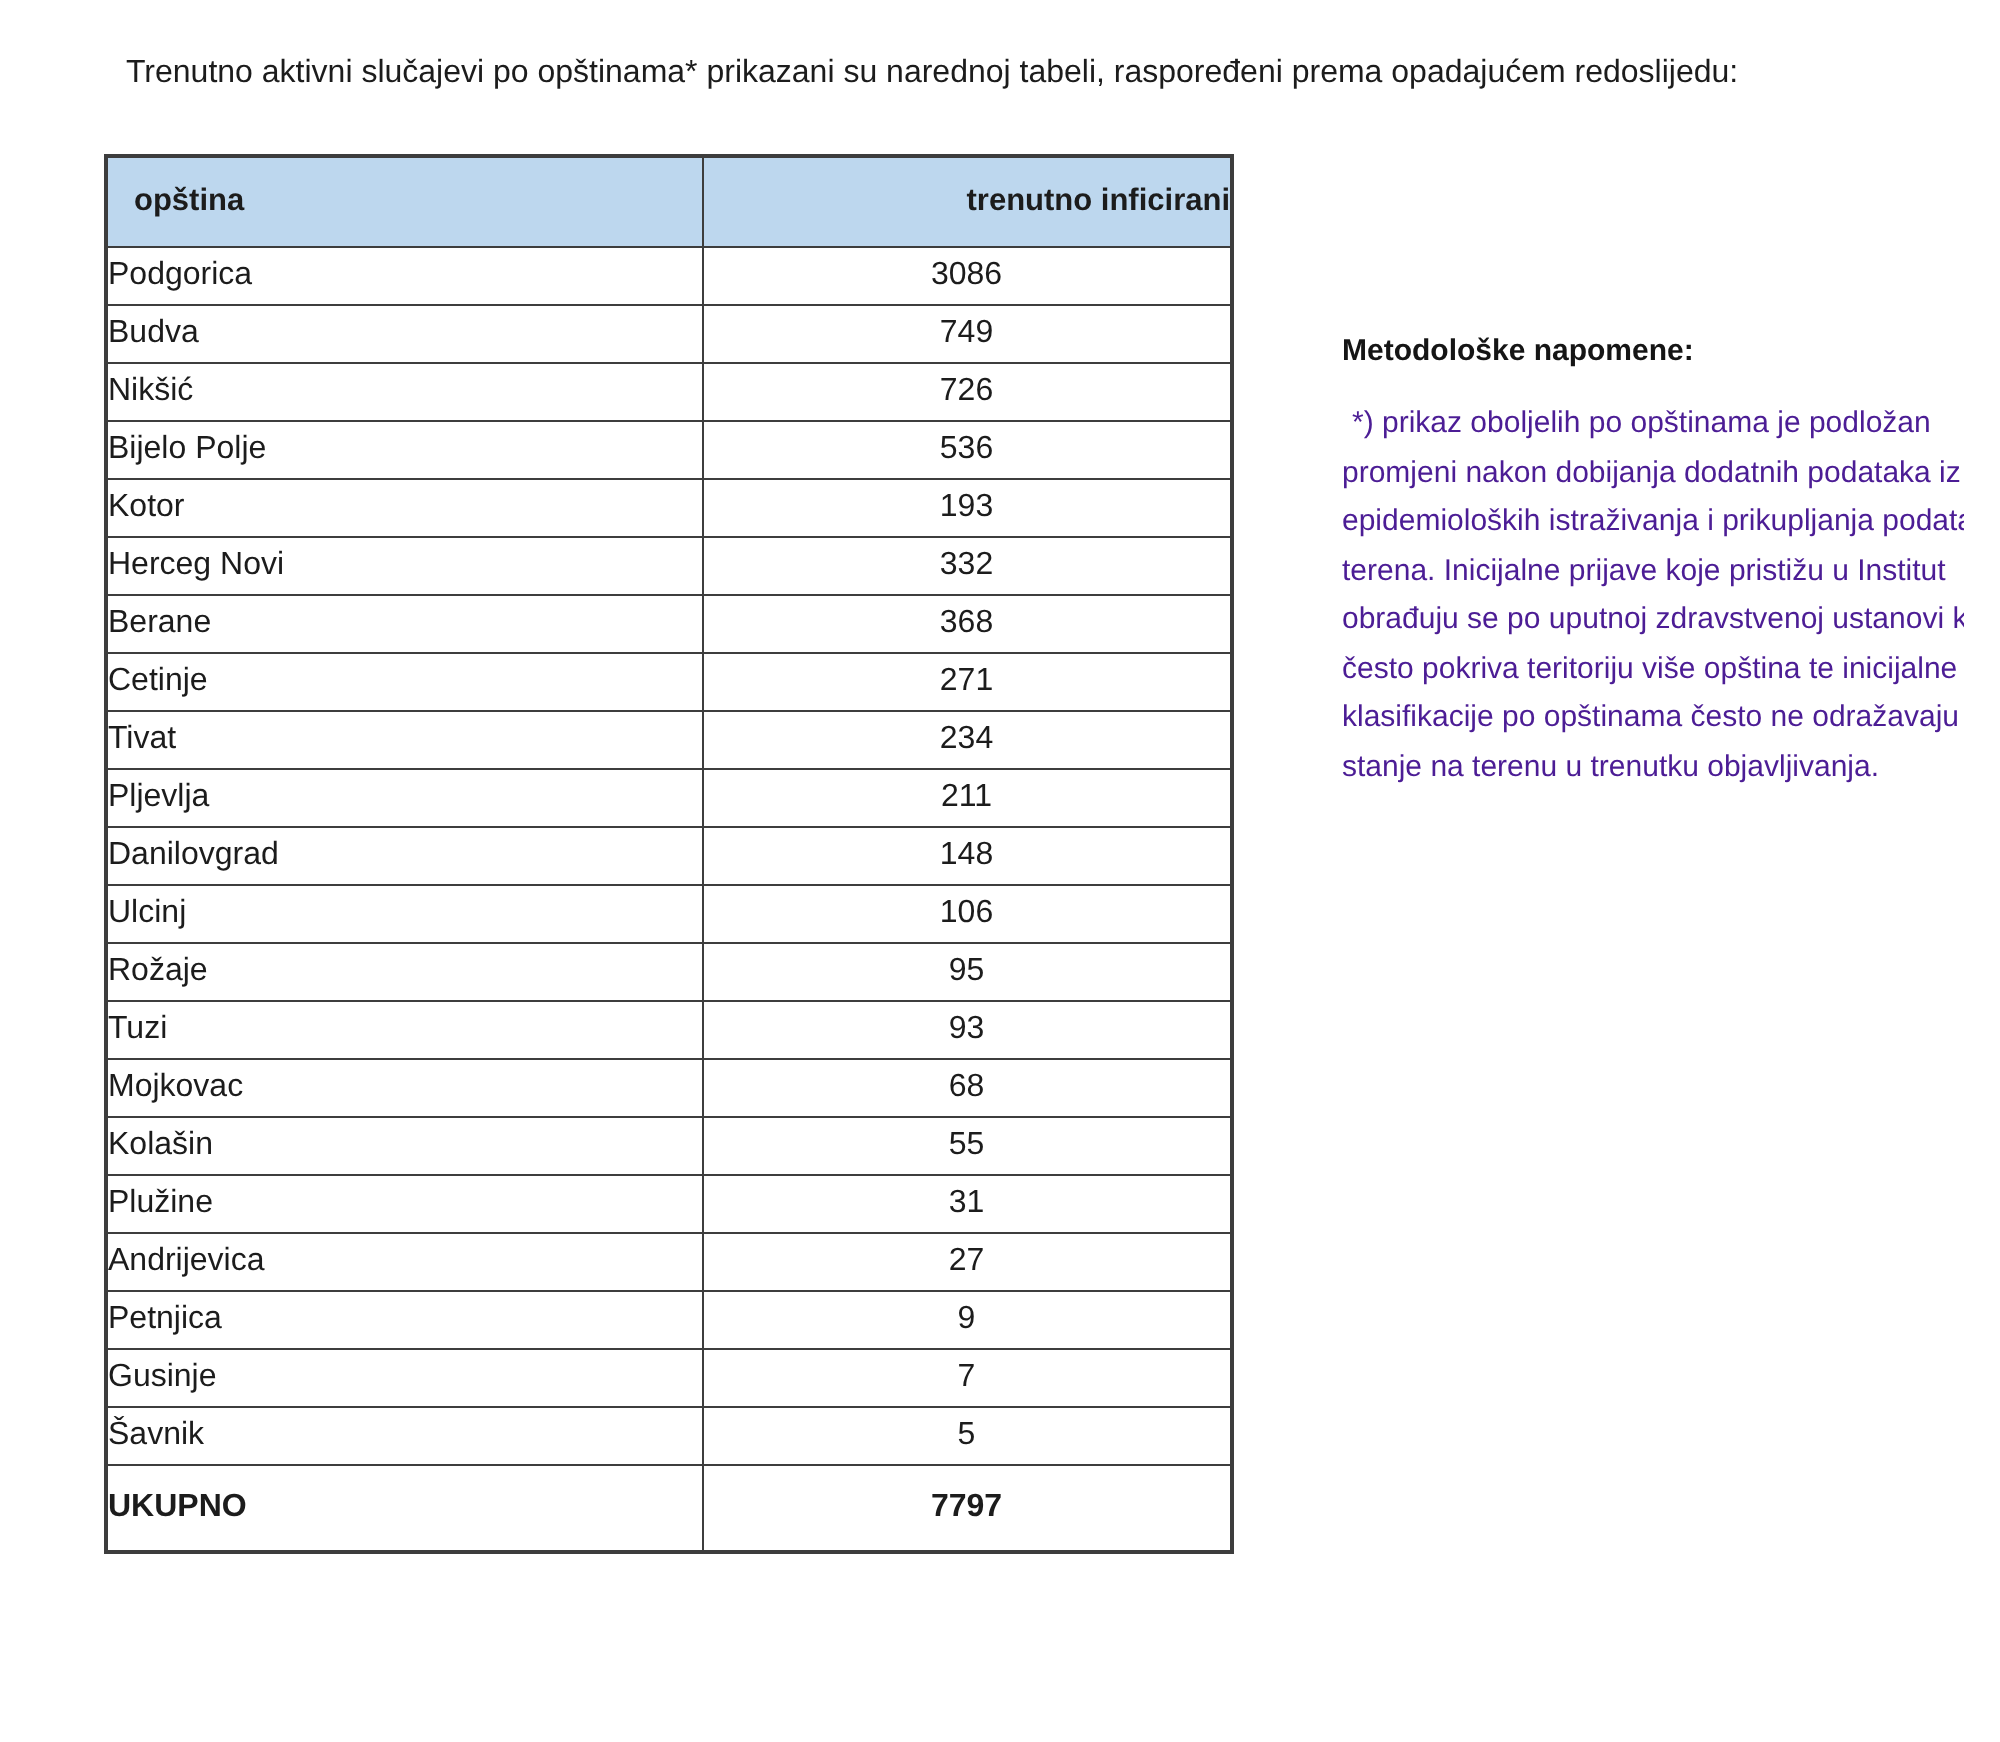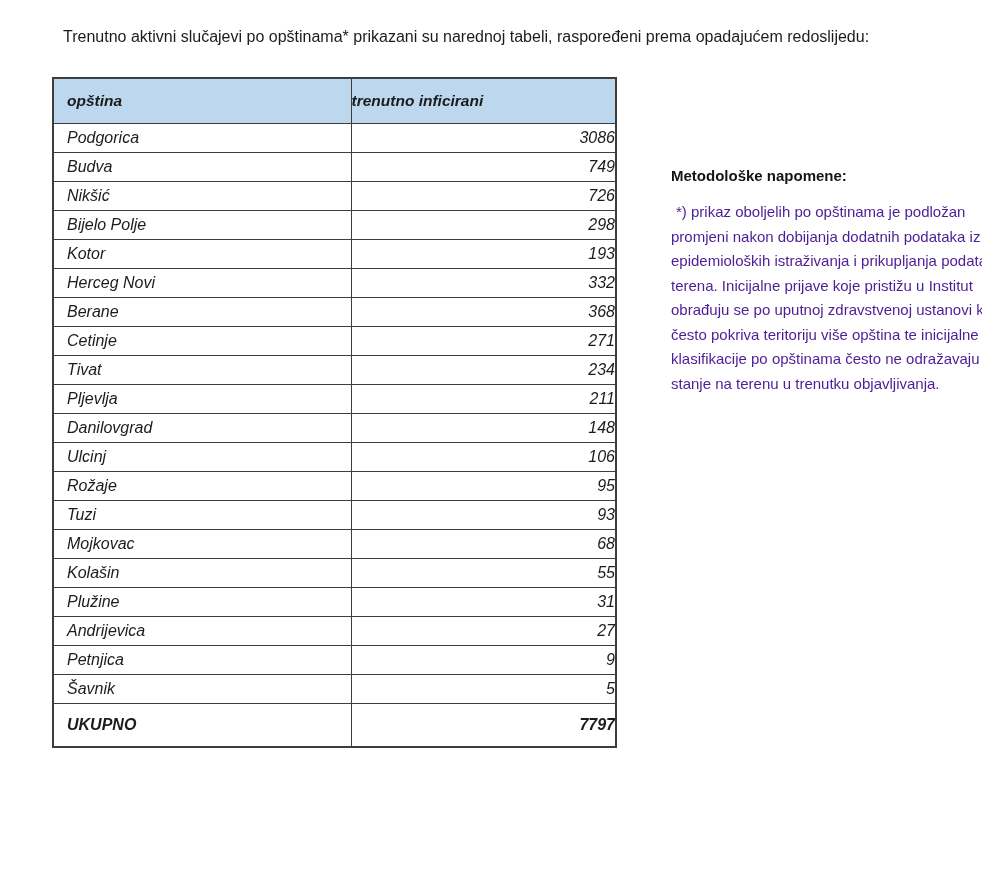--- a/index.html
+++ b/index.html
@@ -21,42 +21,41 @@
     line-height: 29px;
     color: #1c1c1c;
   }
   table.cases {
     position: absolute;
     left: 52px;
     top: 77px;
     border-collapse: collapse;
     border: 2px solid #3d3d3d;
     table-layout: fixed;
-    font-style: italic;
   }
   table.cases col.c1 { width: 298px; }
   table.cases col.c2 { width: 265px; }
   table.cases th, table.cases td {
     border: 1px solid #3d3d3d;
     font-size: 16px;
     color: #1c1c1c;
     padding: 0;
     overflow: hidden;
     white-space: nowrap;
   }
   table.cases th {
     height: 44px;
     font-weight: bold;
     font-size: 15.5px;
   }
   table.cases th.c1h { text-align: left; padding-left: 13px; }
-  table.cases th.c2h { text-align: left; }
+  table.cases th.c2h { text-align: right; }
   table.cases td { height: 28px; }
-  table.cases td.name { text-align: left; padding-left: 13px; }
-  table.cases td.num  { text-align: right; }
+  table.cases td.name { text-align: left; }
+  table.cases td.num  { text-align: center; }
   table.cases tfoot td { height: 42px; font-weight: bold; }
   .notes {
     position: absolute;
     left: 671px;
     top: 167px;
     width: 352px;
   }
   .notes-heading {
     font-size: 15px;
     font-weight: bold;
@@ -101,21 +100,21 @@
           <td class="num">749</td>
         </tr>
 
         <tr>
           <td class="name">Nikšić</td>
           <td class="num">726</td>
         </tr>
 
         <tr>
           <td class="name">Bijelo Polje</td>
-          <td class="num">298</td>
+          <td class="num">536</td>
         </tr>
 
         <tr>
           <td class="name">Kotor</td>
           <td class="num">193</td>
         </tr>
 
         <tr>
           <td class="name">Herceg Novi</td>
           <td class="num">332</td>
@@ -182,20 +181,24 @@
         <tr>
           <td class="name">Andrijevica</td>
           <td class="num">27</td>
         </tr>
 
         <tr>
           <td class="name">Petnjica</td>
           <td class="num">9</td>
         </tr>
 
+        <tr>
+          <td class="name">Gusinje</td>
+          <td class="num">7</td>
+        </tr>
 
         <tr>
           <td class="name">Šavnik</td>
           <td class="num">5</td>
         </tr>
       </tbody>
     <tfoot>
       <tr>
         <td class="name">UKUPNO</td>
         <td class="num">7797</td>

